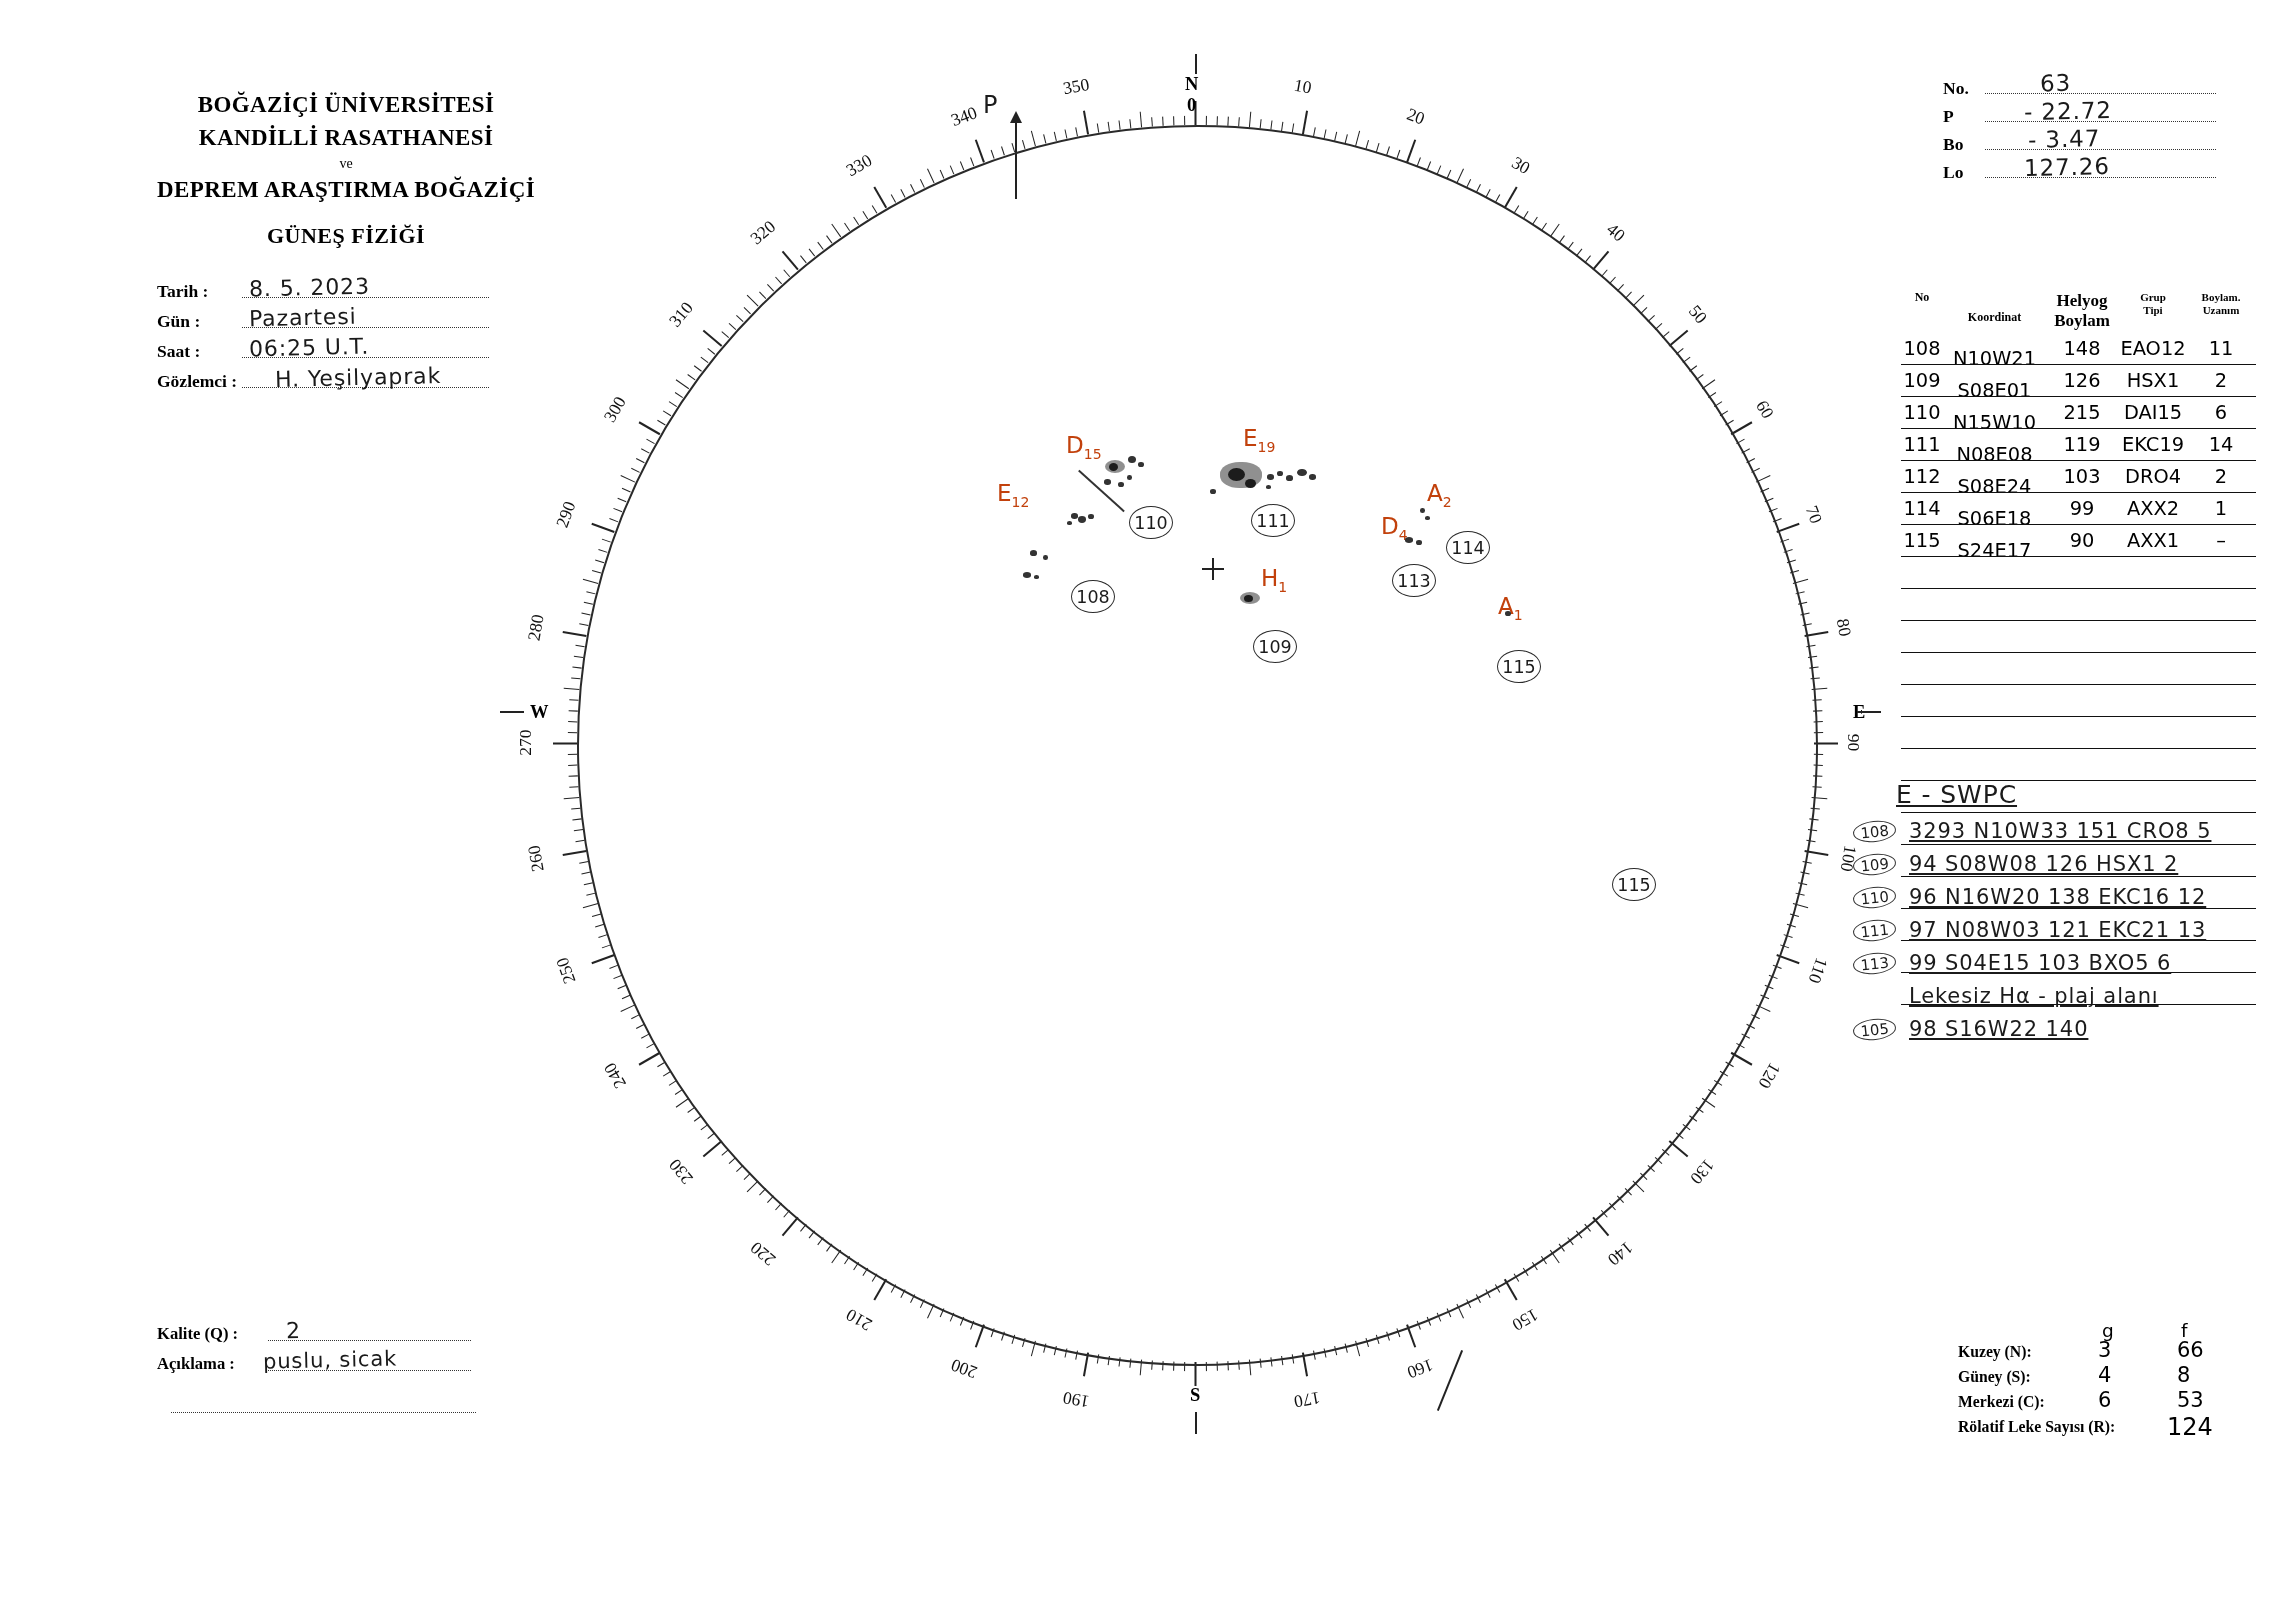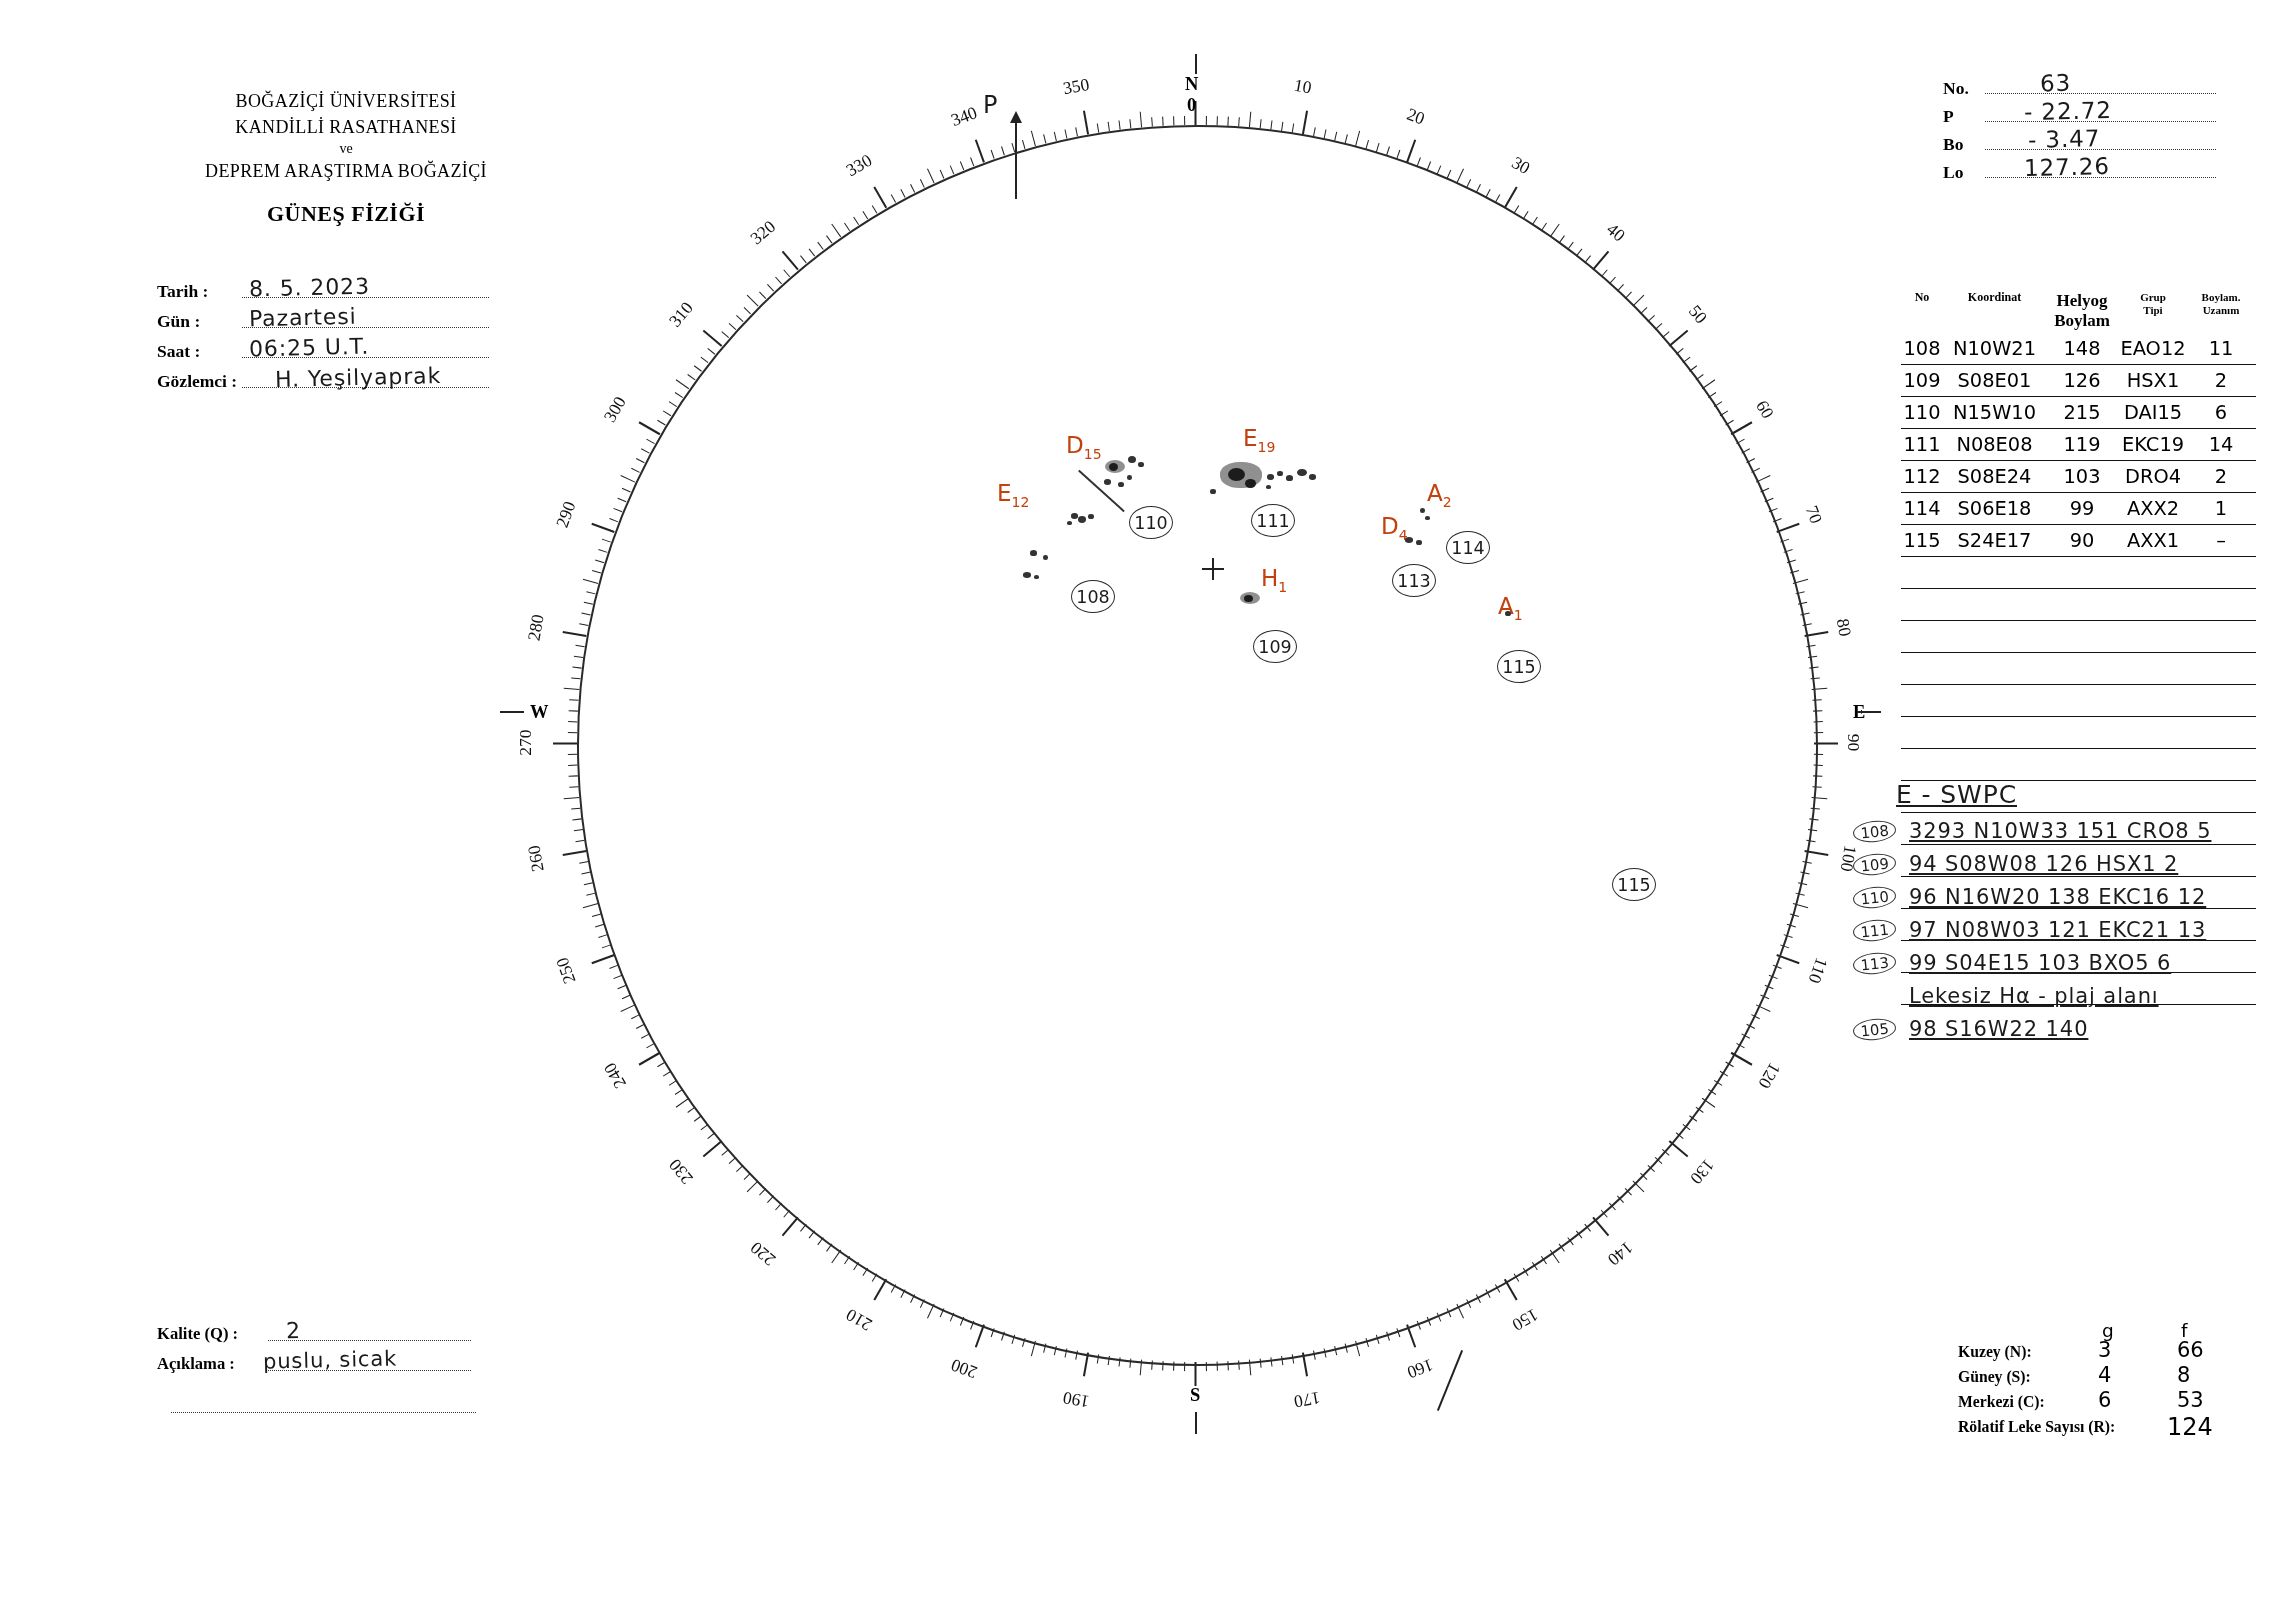--- a/index.html
+++ b/index.html
@@ -7,21 +7,21 @@
     width:2289px;height:1618px;
     background:#ffffff;
     font-family:"Liberation Serif",serif;
     position:relative;
     overflow:hidden;
   }
   .sheet{position:absolute;inset:0;}
 
   
   .org{position:absolute;left:152px;top:88px;width:388px;text-align:center;}
-  .org .l1,.org .l2,.org .l4{font-weight:normal;font-size:18px;letter-spacing:0.4px;line-height:1.45;}
+  .org .l1,.org .l2,.org .l4{font-weight:bold;font-size:23px;letter-spacing:0.4px;line-height:1.45;}
   .org .l3{font-size:14px;line-height:1.3;}
   .org .title{font-weight:bold;font-size:22px;margin-top:16.6px;letter-spacing:0.5px;}
 
   .formrows{position:absolute;left:157px;top:277px;width:332px;font-size:17.5px;font-weight:bold;}
   .frow{position:relative;height:30px;}
   .frow .lbl{position:absolute;left:0;top:3.7px;}
   .frow .dots{position:absolute;left:85px;right:0;top:20px;border-bottom:1.8px dotted #333;}
   .frow .hand{position:absolute;left:92px;top:-1.8px;font-family:"DejaVu Sans",sans-serif;font-weight:normal;
     font-size:22px;color:#1a1a1a;transform:rotate(-1.4deg);letter-spacing:0.9px;}
 
@@ -36,21 +36,21 @@
   
   .params{position:absolute;left:1943px;top:74px;width:277px;font-size:17.5px;font-weight:bold;}
   .params .frow{height:28px;}
   .params .frow .dots{left:42px;right:3.7px;top:19.4px;}
   .params .frow .hand{left:97px;top:-3.7px;font-size:23px;}
 
   
   .tbl{position:absolute;left:1901px;top:291px;width:355px;}
   .tbl .head{display:flex;font-size:12px;font-weight:bold;text-align:center;line-height:1.15;}
   .tbl .head div{padding-bottom:2.8px;}
-  .c1{width:42px;}.c2{width:103px;}.c3{width:72px;}.c4{width:70px;}.c5{width:66px;}
+  .c1{width:42px;}.c2{width:103px;margin-top:20px;}.c3{width:72px;}.c4{width:70px;}.c5{width:66px;}
   .tbl .row{position:relative;height:32px;}
   .tbl .row .rule{position:absolute;left:0;right:0;bottom:0;border-bottom:1.5px solid #111;}
   .tbl .row .cells{display:flex;height:100%;align-items:center;font-family:"DejaVu Sans",sans-serif;font-size:19.4px;}
   .tbl .row .cells div{text-align:center;}
 
   
   .swpc{position:absolute;left:1855px;top:780px;width:397px;font-family:"DejaVu Sans",sans-serif;font-size:21px;color:#1b1b1b;}
   .swpc .ln{position:relative;height:33px;white-space:nowrap;}
   .swpc .tag{position:absolute;left:-1.8px;top:1.8px;font-size:15.7px;}
   .swpc .body{position:absolute;left:54px;top:0;letter-spacing:0.9px;text-decoration:underline;}

